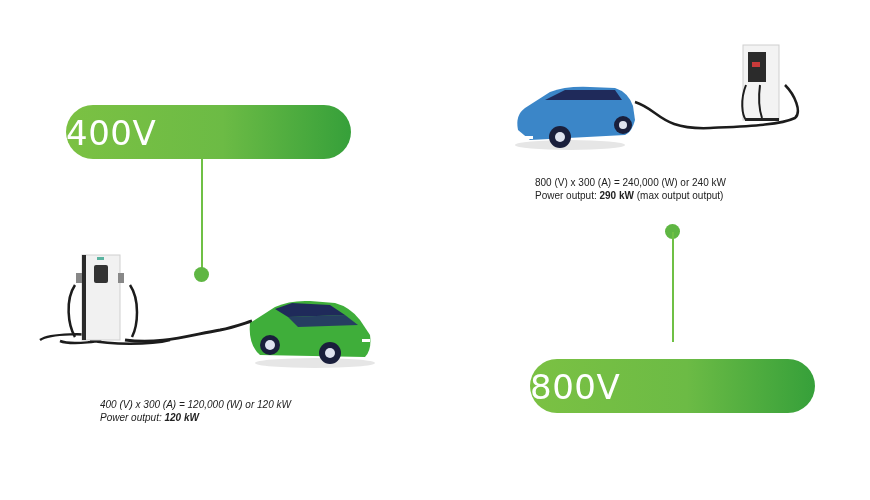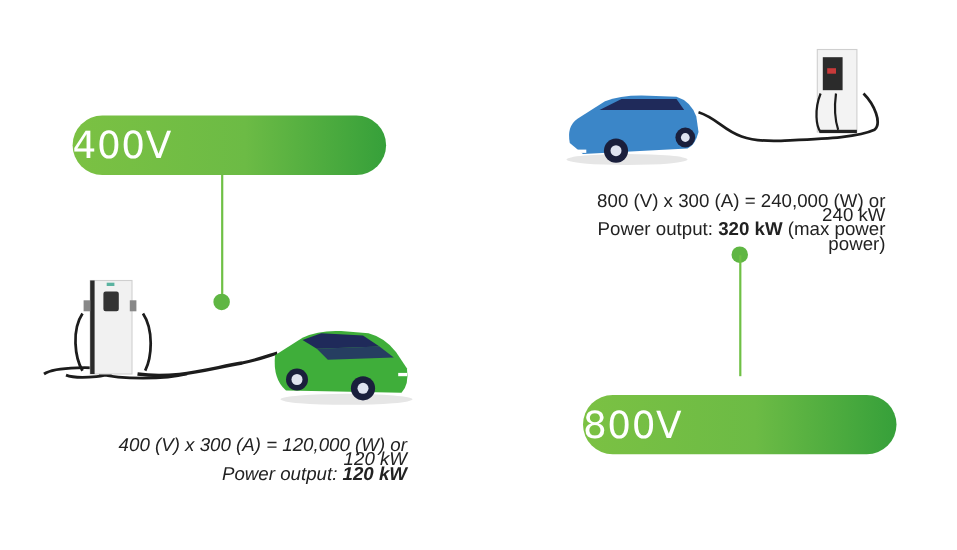--- a/index.html
+++ b/index.html
@@ -3,21 +3,21 @@
 <meta charset="utf-8">
 <style>
   html, body { margin:0; padding:0; }
   body { width:870px; height:500px; background:#ffffff; position:relative; overflow:hidden; font-family:"Liberation Sans", sans-serif; }
   .pill { position:absolute; border-radius:28px; color:#fff; text-align:left; font-family:"DejaVu Sans", sans-serif; font-weight:400;
           background:linear-gradient(90deg, #7bc143 0%, #6cbb45 55%, #36a03a 100%); }
   .pill-400 { left:66px; top:105px; width:285px; height:54px; line-height:56px; font-size:34px; letter-spacing:0.5px; }
   .pill-800 { left:530px; top:341px; width:285px; height:54px; line-height:56px; font-size:34px; letter-spacing:0.5px;margin-top:18px; }
   .vline { position:absolute; width:2px; background:#6fc045; }
   .dot { position:absolute; width:15px; height:15px; border-radius:50%; background:#5fb643; }
-  .caption { position:absolute; text-align:right; font-size:17px; color:#222; line-height:13px; }
+  .caption { position:absolute; text-align:left; font-size:10px; color:#222; line-height:13px; }
   .caption b { font-weight:700; }
   .cap-400 { left:100px; top:398px; width:270px;font-style:italic; }
   .cap-800 { left:535px; top:176px; width:270px; }
   .illus { position:absolute; }
 </style>
 </head>
 <body>
 
 <div class="pill pill-400">
   <span>400V</span>
@@ -75,20 +75,20 @@
 
   <rect x="233" y="5" width="36" height="75" fill="#f3f3f3" stroke="#cfcfcf"></rect>
   <rect x="238" y="12" width="18" height="30" fill="#2b2b2b"></rect>
   <rect x="242" y="22" width="8" height="5" fill="#c83a3a"></rect>
   <path d="M236 45 C 230 60, 232 75, 236 80 M 250 45 C 248 60, 250 72, 252 78" stroke="#1c1c1c" stroke-width="2" fill="none"></path>
   <rect x="235" y="78" width="34" height="3" fill="#222"></rect>
 </svg>
 
 <div class="caption cap-800">
   <div>800 (V) x 300 (A) = 240,000  (W) or 240 kW</div>
-  <div><span>Power output: </span><b>320 kW</b><span> (max power power)</span></div>
+  <div><span>Power output: </span><b>290 kW</b><span> (max output output)</span></div>
 </div>
 
 <div class="dot" style="left:665px; top:224px;"></div>
 <div class="vline" style="left:672px; top:232px; height:110px;"></div>
 <div class="pill pill-800">
   <span>800V</span>
 </div>
 
 </body></html>

